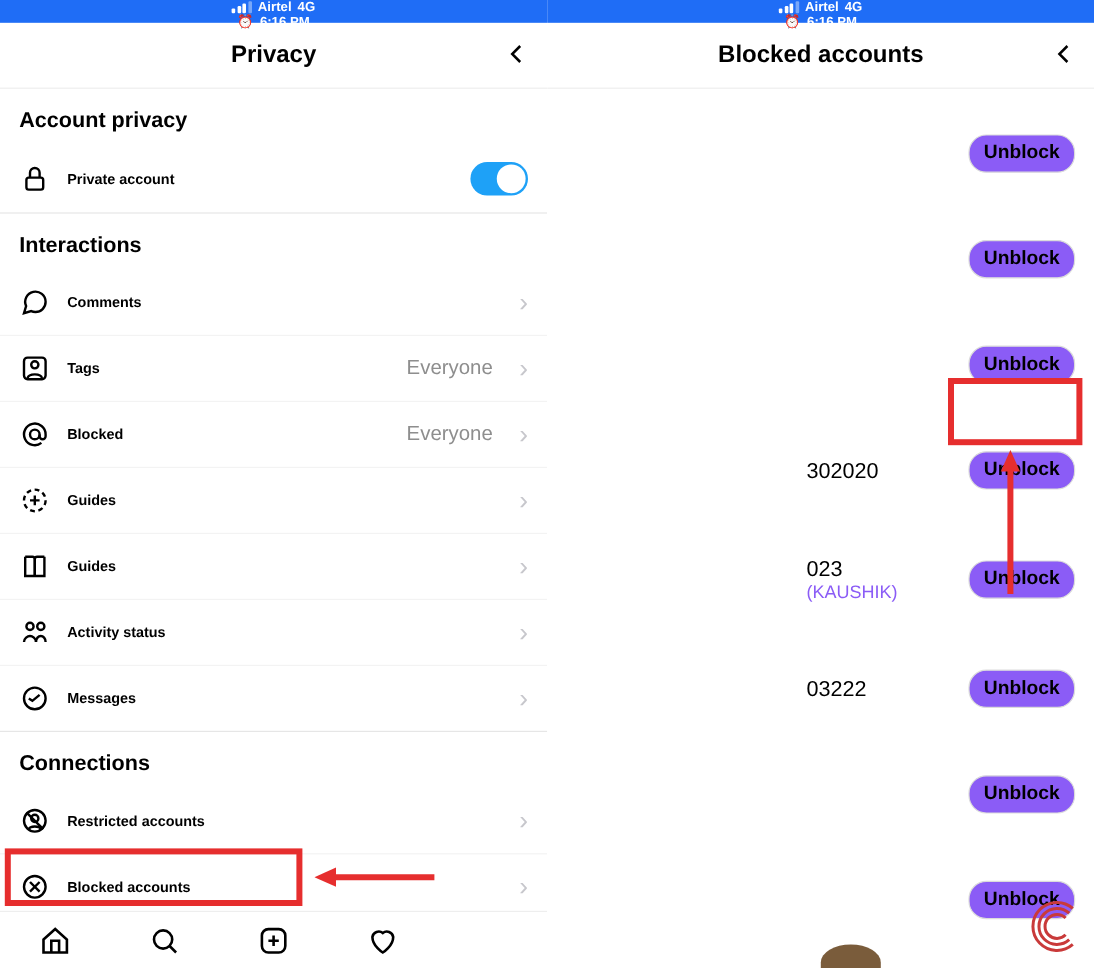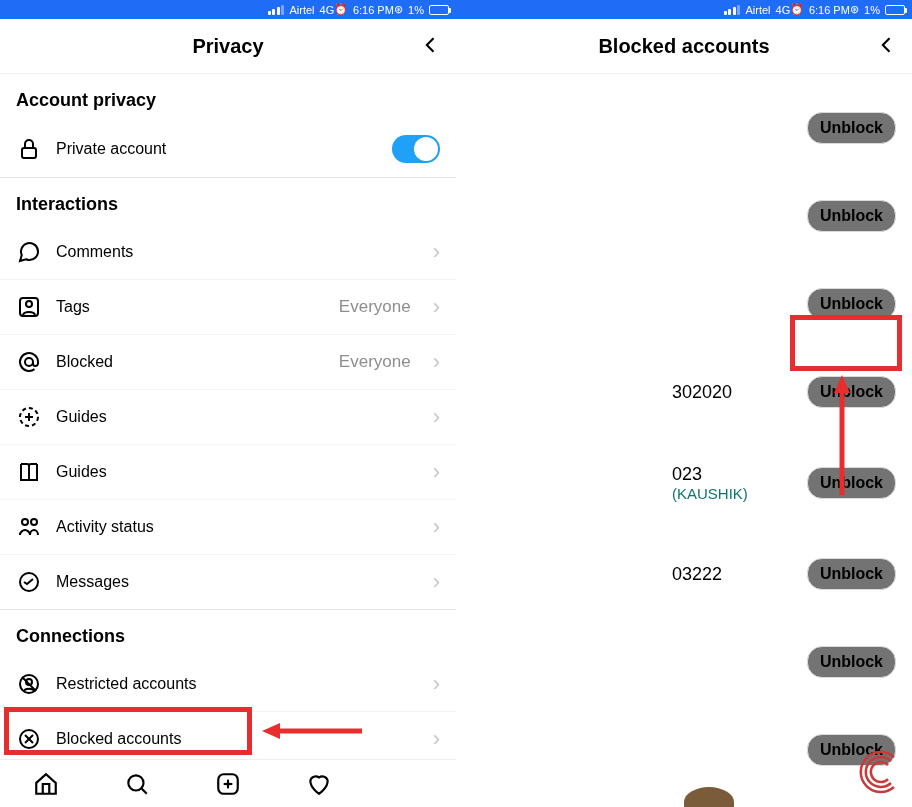--- a/index.html
+++ b/index.html
@@ -13,25 +13,26 @@
     }
     .phones { display: flex; width: 912px; height: 807px; }
     .phone { width: 456px; height: 807px; background: #fff; position: relative; }
 
     
     .statusbar {
       height: 19px;
       background: #1f6df6;
       display: flex;
       align-items: center;
-      justify-content: flex-end;
+      justify-content: flex-start;
       padding: 0 7px;
       color: #fff;
       font-size: 11px;
-      font-weight: 400;
+      font-weight: 700;
+      flex-direction: column;
     }
     .sb-left, .sb-center, .sb-right { display: flex; align-items: center; gap: 5px; }
     .signal-bars { display: inline-flex; align-items: flex-end; gap: 1.5px; }
     .signal-bars span { width: 3px; background: #fff; display: inline-block; border-radius: 1px; }
     .b1 { height: 4px; } .b2 { height: 6px; } .b3 { height: 8px; } .b4 { height: 10px; opacity: 0.4; }
     .alarm { font-size: 11px; }
     .batt { display: inline-flex; align-items: center; }
     .batt-body {
       width: 20px; height: 10px; border: 1px solid #fff; border-radius: 2px;
       position: relative; display: inline-block;
@@ -67,21 +68,21 @@
 
     
     .row {
       display: flex; align-items: center;
       padding: 14px 16px;
       border-bottom: 1px solid #f3f3f3;
       gap: 14px;
       min-height: 52px;
     }
     .row .icon { width: 26px; height: 26px; display: flex; align-items: center; justify-content: center; flex-shrink: 0; }
-    .row .label { flex: 1; font-size: 16px; }
+    .row .label { flex: 1; font-size: 12px; font-weight: bold; }
     .row .value { color: #8e8e8e; font-size: 17px; margin-right: 8px; }
     .row .chev { color: #c7c7cc; font-size: 22px; }
 
     
     .toggle {
       width: 48px; height: 28px; background: #1ea1f7;
       border-radius: 14px; position: relative;
     }
     .toggle::after {
       content: ''; position: absolute; right: 2px; top: 2px; width: 24px; height: 24px;
@@ -94,24 +95,24 @@
 
     
     .list { padding-top: 10px; }
     .brow {
       display: flex; align-items: center; justify-content: flex-end;
       padding: 28px 16px;
       gap: 10px;
       min-height: 78px;
     }
     .brow .uname { font-size: 18px; font-weight: 500; flex: 1; text-align: left; padding-left: 200px; }
-    .brow .sub { display: block; font-size: 15px; font-weight: 400; color: #0f766e; }
+    .brow .sub { display: block; font-size: 15px; font-weight: 400; color: #8b5cf6; }
     .unblock-btn {
       border: 1px solid #dbdbdb; border-radius: 15px;
-      background: #737373; padding: 6px 12px; font-size: 16px; font-weight: 700;
+      background: #8b5cf6; padding: 6px 12px; font-size: 16px; font-weight: 700;
       cursor: pointer; color: #000;
     }
 
     
     .red-box {
       position: absolute; border: 5px solid #e62e2e;
     }
     .arrow-svg { position: absolute; }
 
     

